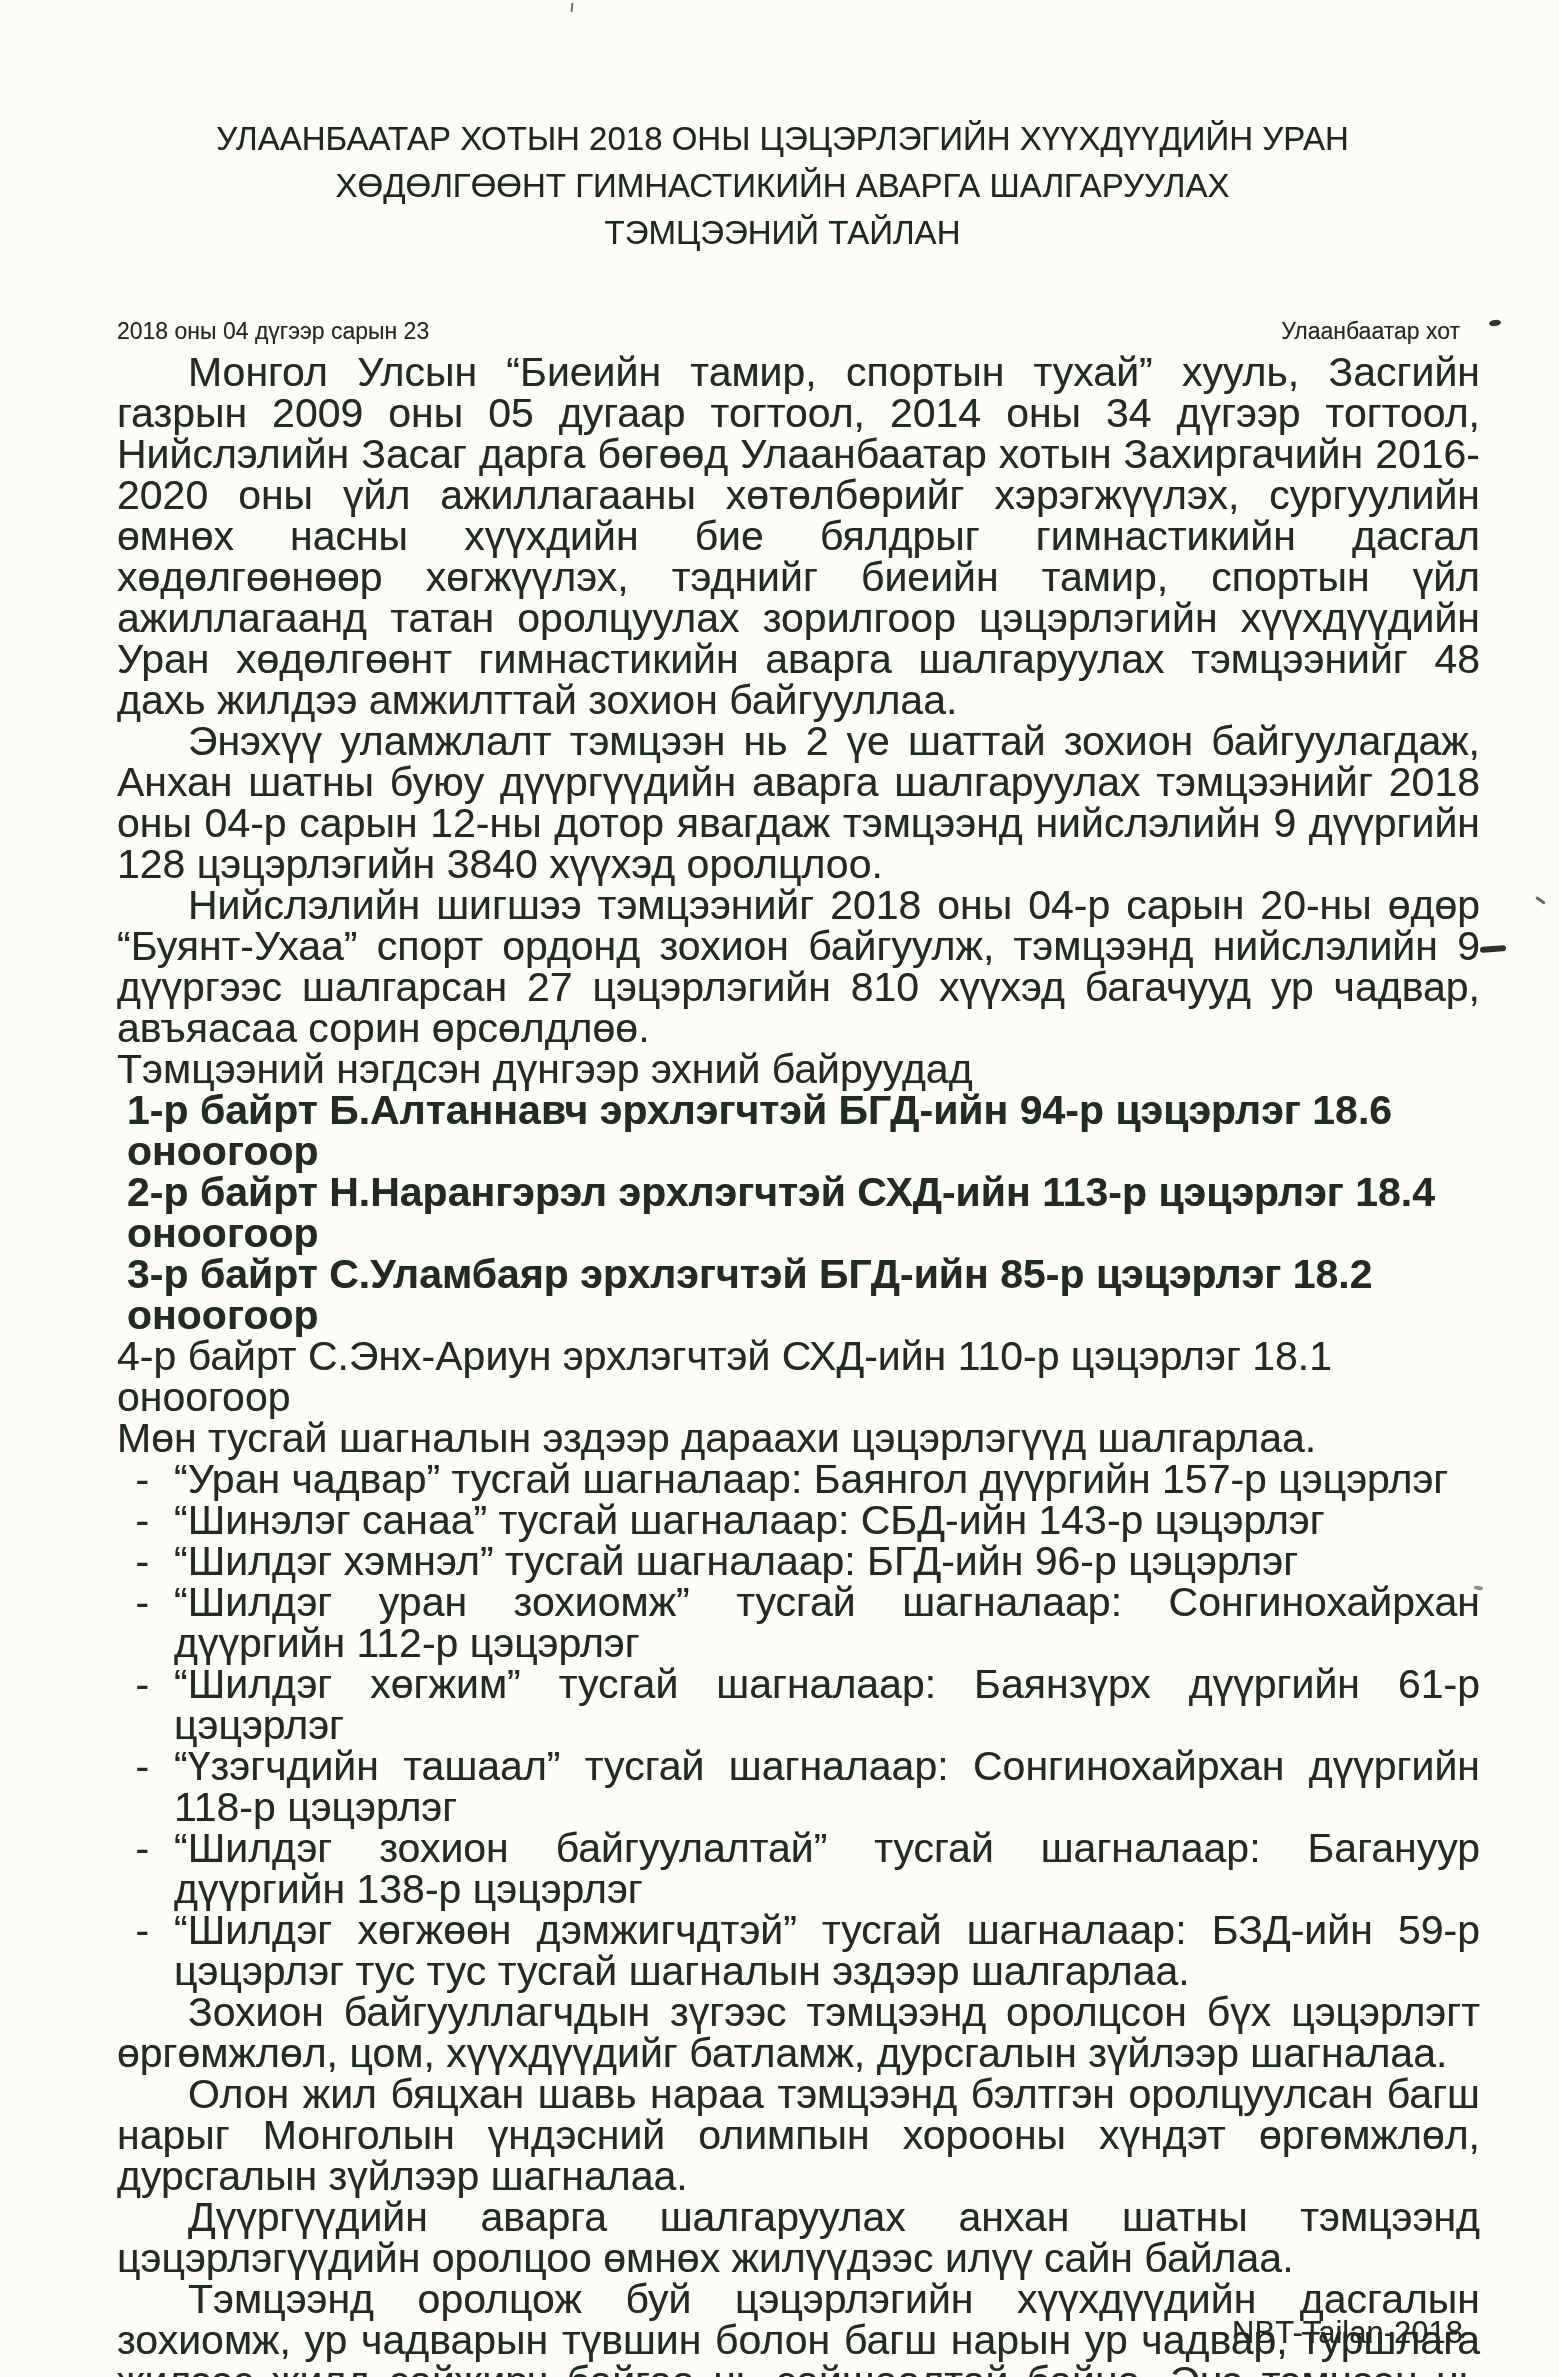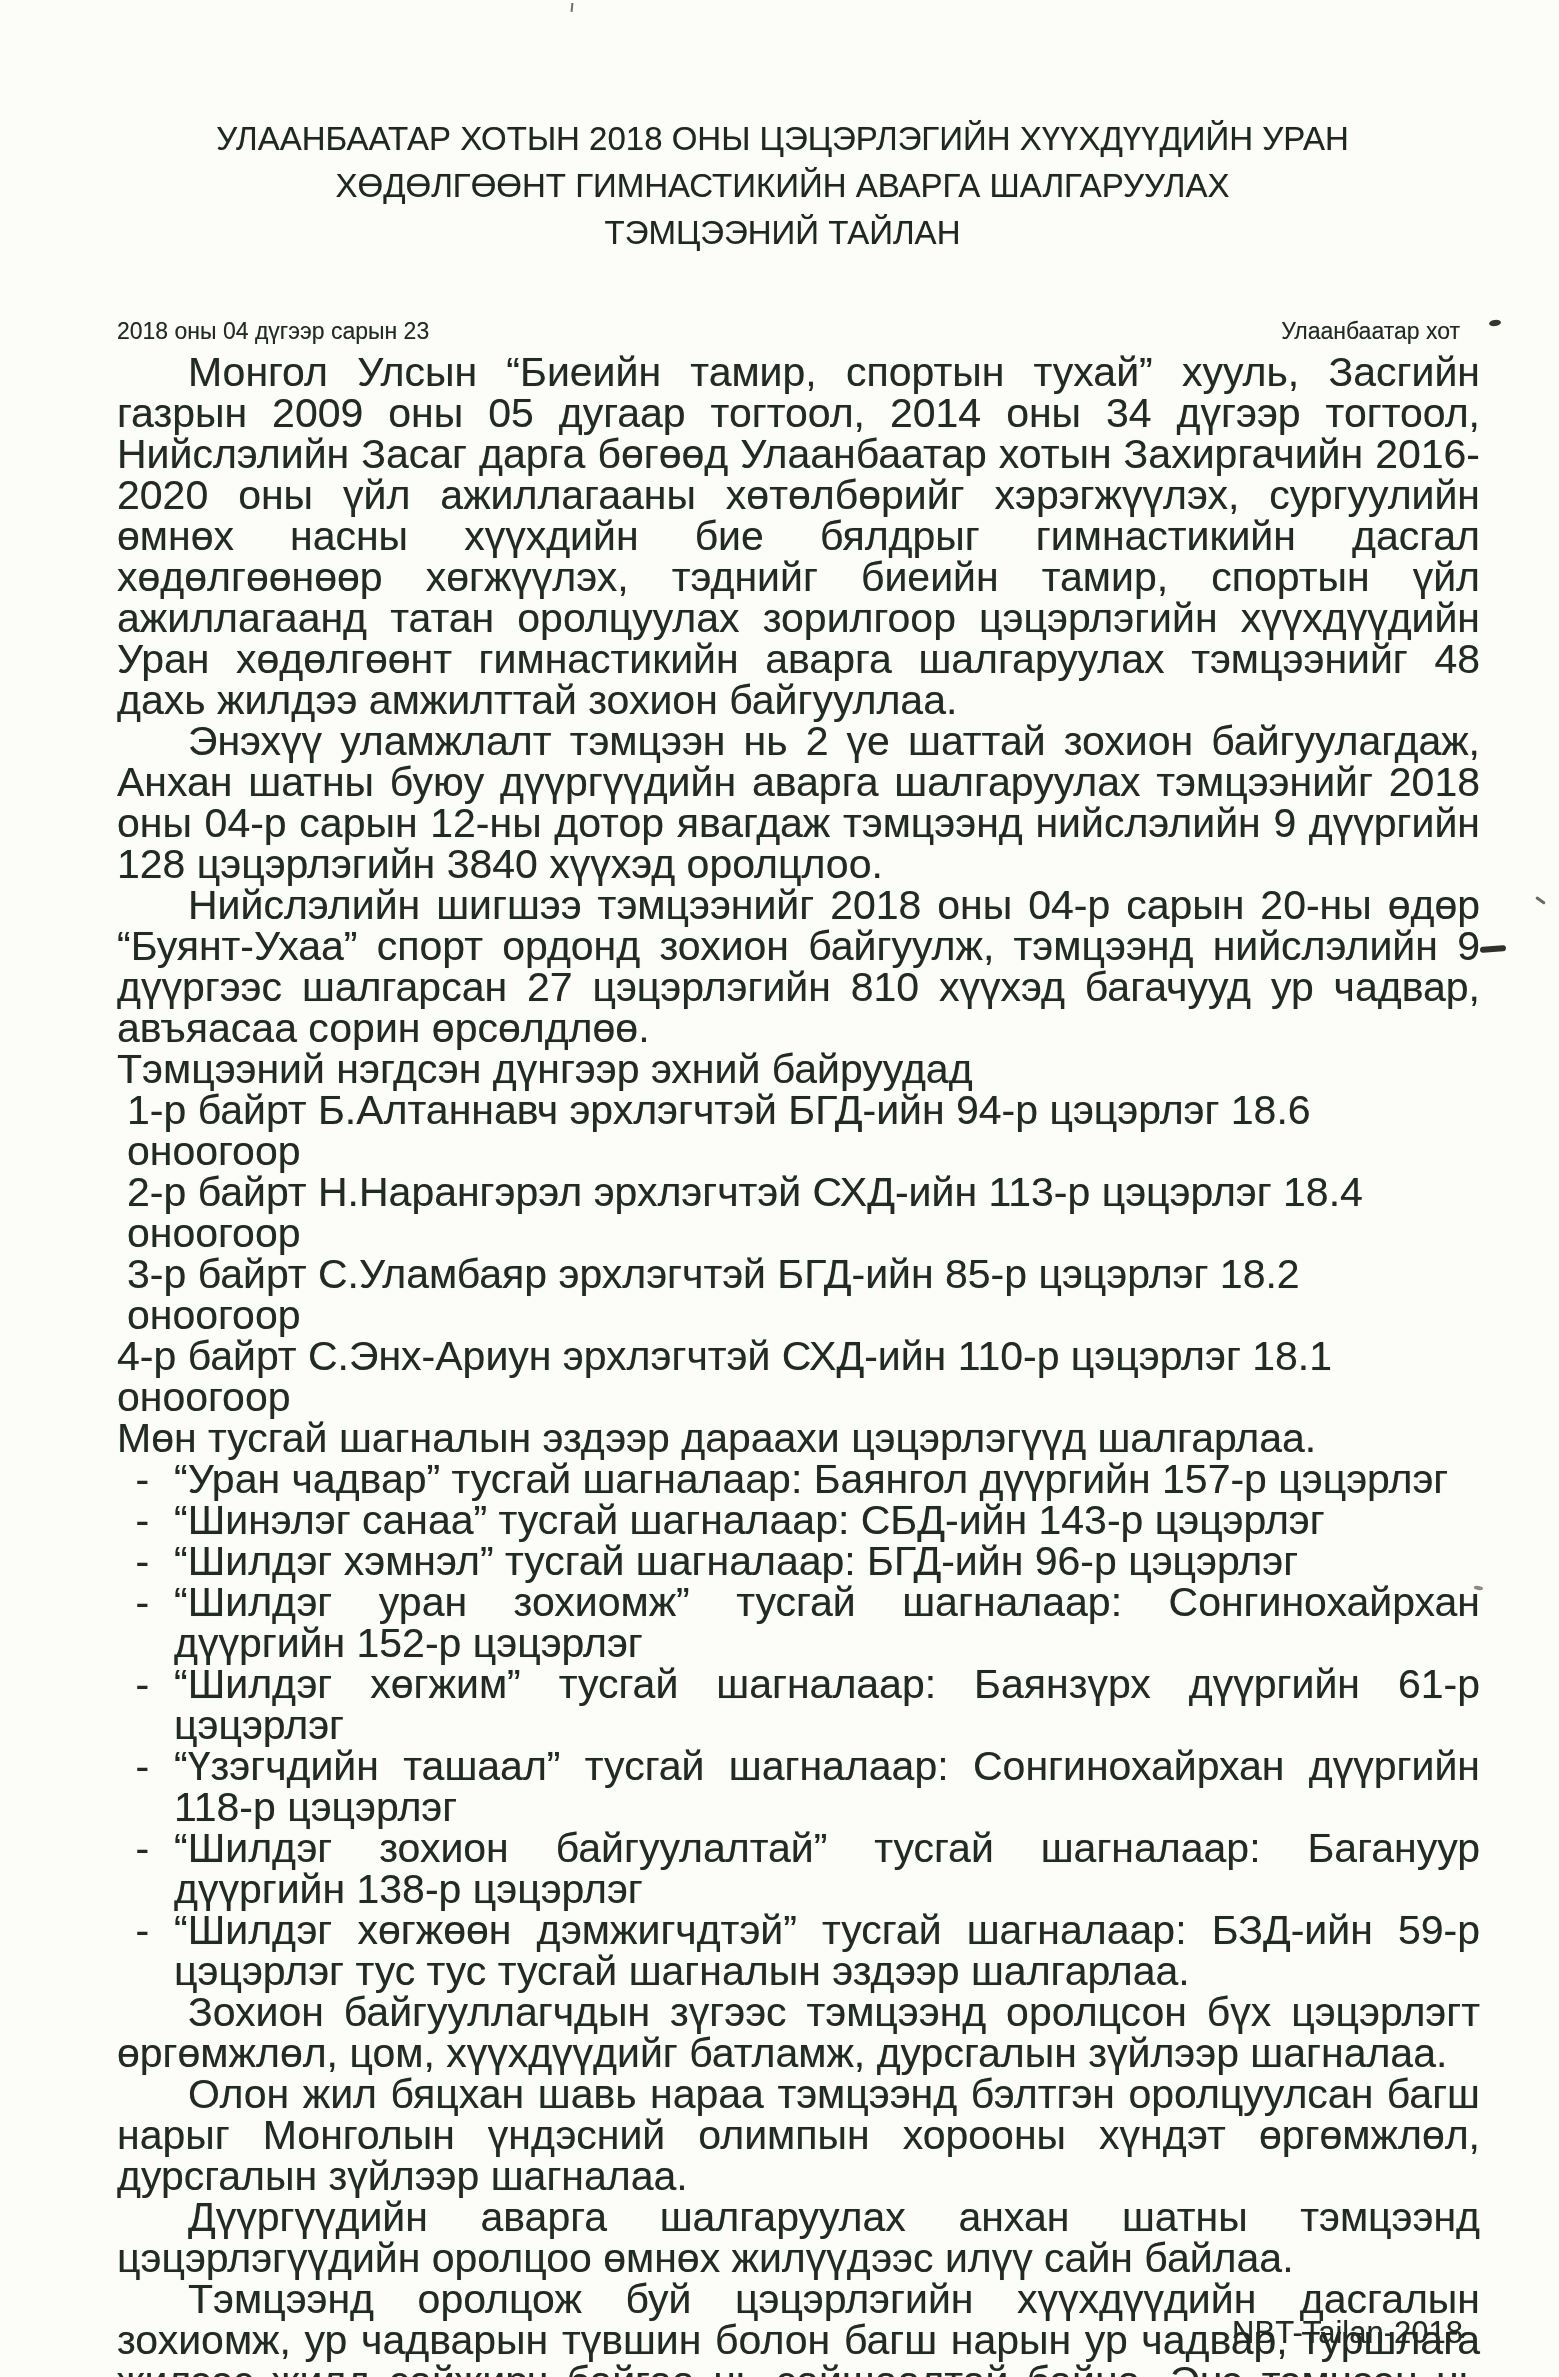--- a/index.html
+++ b/index.html
@@ -46,21 +46,21 @@
     margin:0;
     text-align:justify;
   }
   .indent{text-indent:71px;}
   .small-indent{text-indent:10px;}
   .rankings p{
     margin:0;
     line-height:41px;
     text-align:left;
   }
-  .rankings p.rank-a{padding-left:10px;}
+  .rankings p.rank-a{padding-left:10px;font-weight:bold;}
   .award{
     display:flex;
   }
   .award .dash{
     flex:0 0 57px;
     box-sizing:border-box;
     padding-left:18.4px;
   }
   .award .award-text{
     flex:1;
@@ -124,21 +124,21 @@
         <div class="award">
           <span class="dash">-</span>
           <span class="award-text">“Шинэлэг санаа” тусгай шагналаар: СБД-ийн 143-р цэцэрлэг</span>
         </div>
         <div class="award">
           <span class="dash">-</span>
           <span class="award-text">“Шилдэг хэмнэл” тусгай шагналаар: БГД-ийн 96-р цэцэрлэг</span>
         </div>
         <div class="award">
           <span class="dash">-</span>
-          <span class="award-text">“Шилдэг уран зохиомж” тусгай шагналаар: Сонгинохайрхан дүүргийн 152-р цэцэрлэг</span>
+          <span class="award-text">“Шилдэг уран зохиомж” тусгай шагналаар: Сонгинохайрхан дүүргийн 112-р цэцэрлэг</span>
         </div>
         <div class="award">
           <span class="dash">-</span>
           <span class="award-text">“Шилдэг хөгжим” тусгай шагналаар: Баянзүрх дүүргийн 61-р цэцэрлэг</span>
         </div>
         <div class="award">
           <span class="dash">-</span>
           <span class="award-text">“Үзэгчдийн ташаал” тусгай шагналаар: Сонгинохайрхан дүүргийн 118-р цэцэрлэг</span>
         </div>
         <div class="award">

